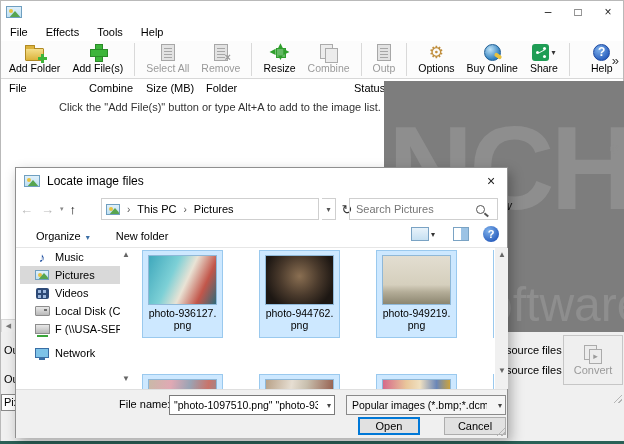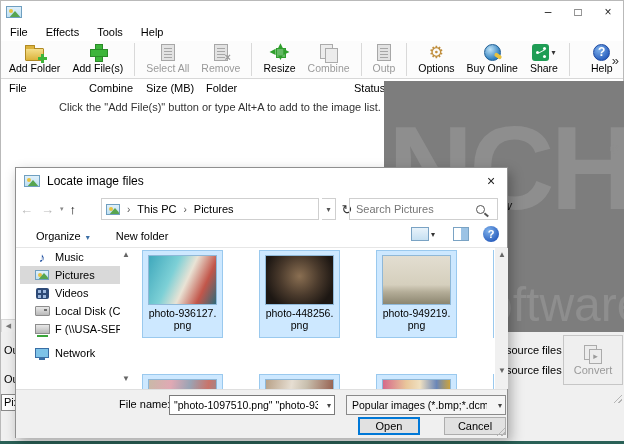--- a/index.html
+++ b/index.html
@@ -394,21 +394,21 @@
     <span id="side-scroll-down">▼</span>
 
     <div id="files">
       <div class="fgrid">
         <div class="tile">
           <div class="thumb ph1"></div>
           <div class="fname">photo-936127.png</div>
         </div>
         <div class="tile">
           <div class="thumb ph2"></div>
-          <div class="fname">photo-448256.png</div>
+          <div class="fname">photo-944762.png</div>
         </div>
         <div class="tile">
           <div class="thumb ph3"></div>
           <div class="fname">photo-949219.png</div>
         </div>
         <div class="tile">
           <div class="thumb ph4"></div>
           <div class="fname">photo-952422.png</div>
         </div>
         <div class="tile">

